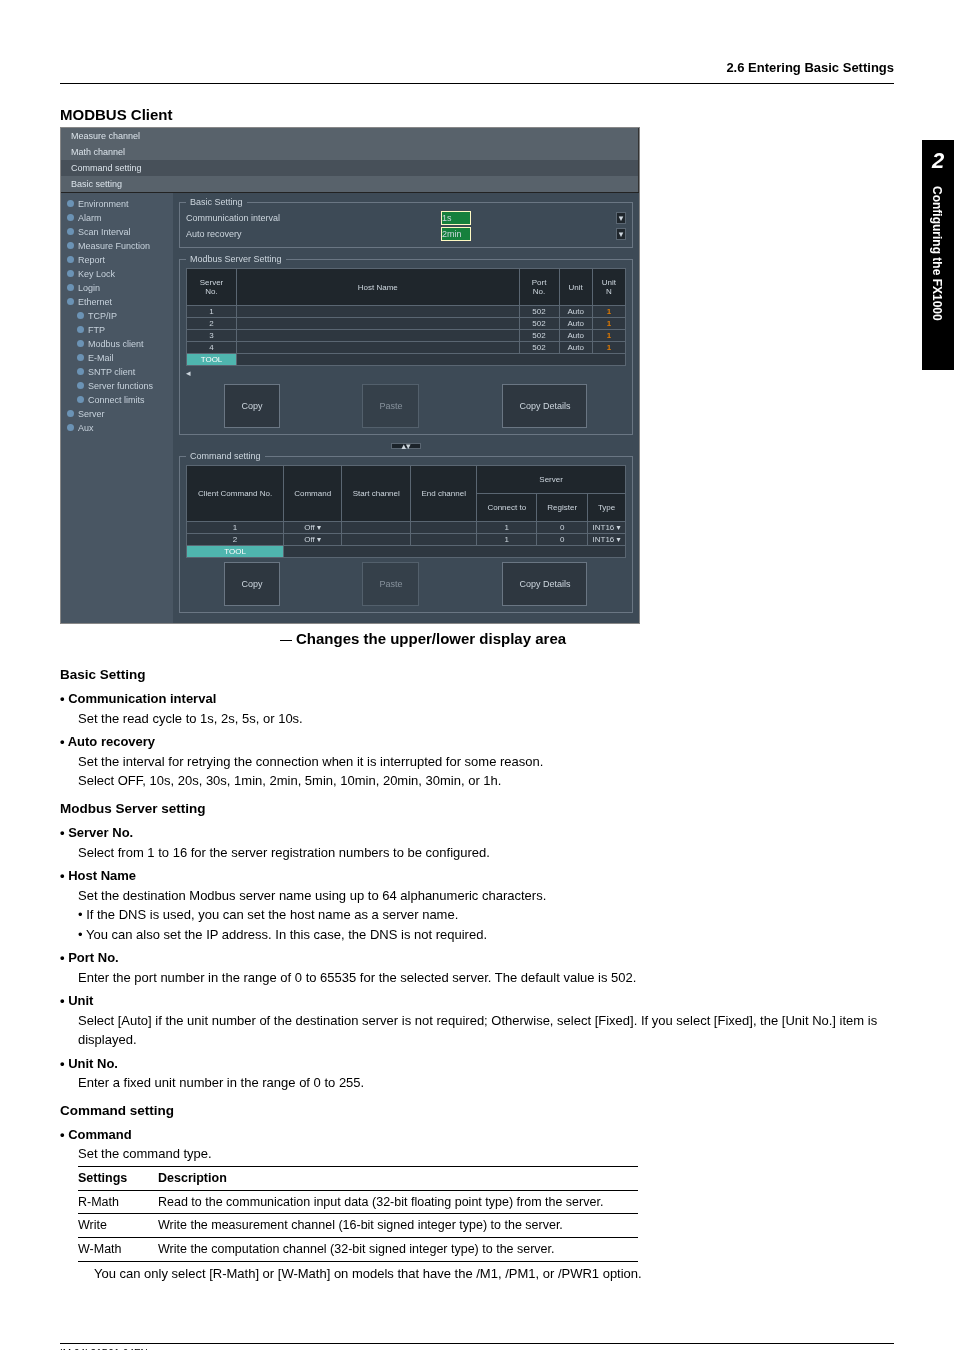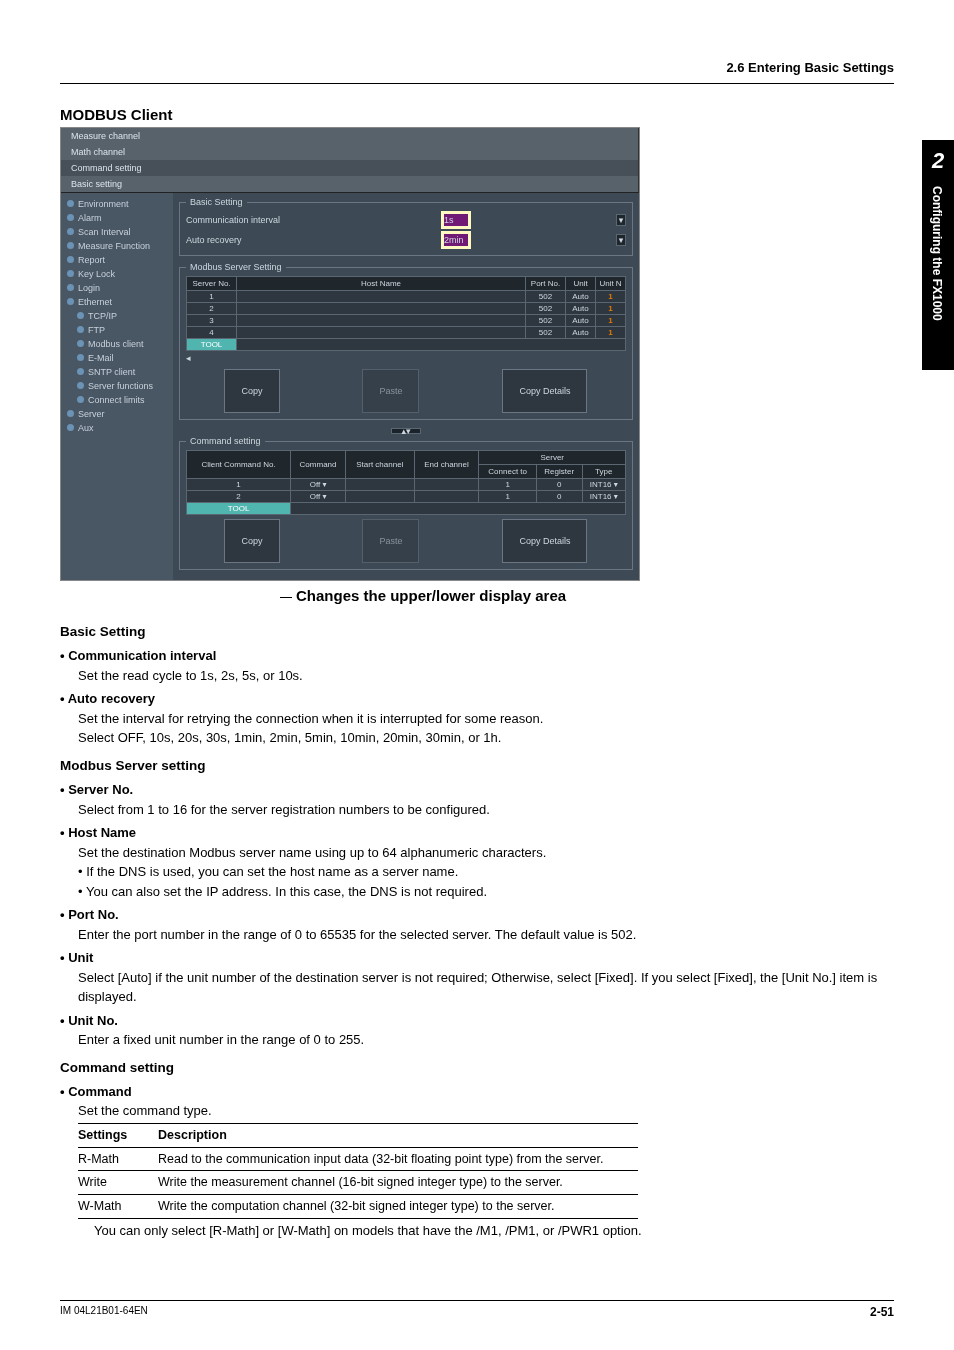--- a/index.html
+++ b/index.html
@@ -18,26 +18,26 @@
   .ss-body { display: flex; }
   .sidebar { width: 112px; background: #495663; padding: 4px 0; }
   .sidebar .item { padding: 2px 6px; color: #c7d2dc; }
   .sidebar .item.indent { padding-left: 16px; }
   .sidebar .dot { display: inline-block; width: 7px; height: 7px; border-radius: 50%; background: #6b93b5; margin-right: 4px; }
   .main { flex: 1; background: #3d4a56; padding: 4px 6px; }
   fieldset.grp { border: 1px solid #6a7683; margin-bottom: 6px; padding: 4px 6px; }
   fieldset.grp legend { font-size: 9px; padding: 0 4px; }
   .row { display: flex; gap: 6px; margin-bottom: 2px; align-items: center; justify-content: space-between; }
   .lbl { width: 110px; }
-  .val-box { background: #701a75; border: 3px solid #fef9c3; padding: 1px 0; min-width: 30px; display: inline-block; }
+  .val-box { background: #15803d; border: 1px solid #fef9c3; padding: 1px 0; min-width: 30px; display: inline-block; }
   .dd { background: #1f262c; border: 1px solid #5a6672; width: 10px; text-align: center; display: inline-block;}
   .btn { background: #2e3740; border: 1px solid #6a7683; padding: 16px 16px; display:inline-block; }
   .srv-table, .cmd-table { width: 100%; border-collapse: collapse; font-size: 8px; }
   .srv-table td, .cmd-table td { border: 1px solid #5a6672; padding: 1px 2px; text-align: center; background: #2e3740; }
-  .srv-table th, .cmd-table th { border: 1px solid #5a6672; padding: 2px; background: #1f262c; font-weight: normal; }
+  .srv-table th, .cmd-table th { border: 1px solid #5a6672; padding: 9px; background: #1f262c; font-weight: normal; }
   .splitter { display: flex; justify-content: center; padding: 2px 0; }
   .split-handle { background: #1b232a; width: 30px; height: 6px; border: 1px solid #5a6672; display:flex; justify-content:center; align-items:center;}
   .caption { font-size: 15px; font-weight: bold; margin: 2px 0 18px 220px; }
   .caption .line { display: inline-block; width: 12px; border-bottom: 1px solid #000; vertical-align: middle; margin-right: 4px;}
   .content { font-size: 13px; line-height: 1.5; }
   .h3 { font-weight: bold; font-size: 13.5px; margin-top: 8px; margin-bottom: 2px; }
   .bullet-h { font-weight: bold; margin-top: 4px; }
   .indent1 { margin-left: 18px; }
   .indent2 { margin-left: 34px; }
   table.desc { border-collapse: collapse; font-size: 12.5px; margin: 2px 0 2px 18px; width: 560px; }

